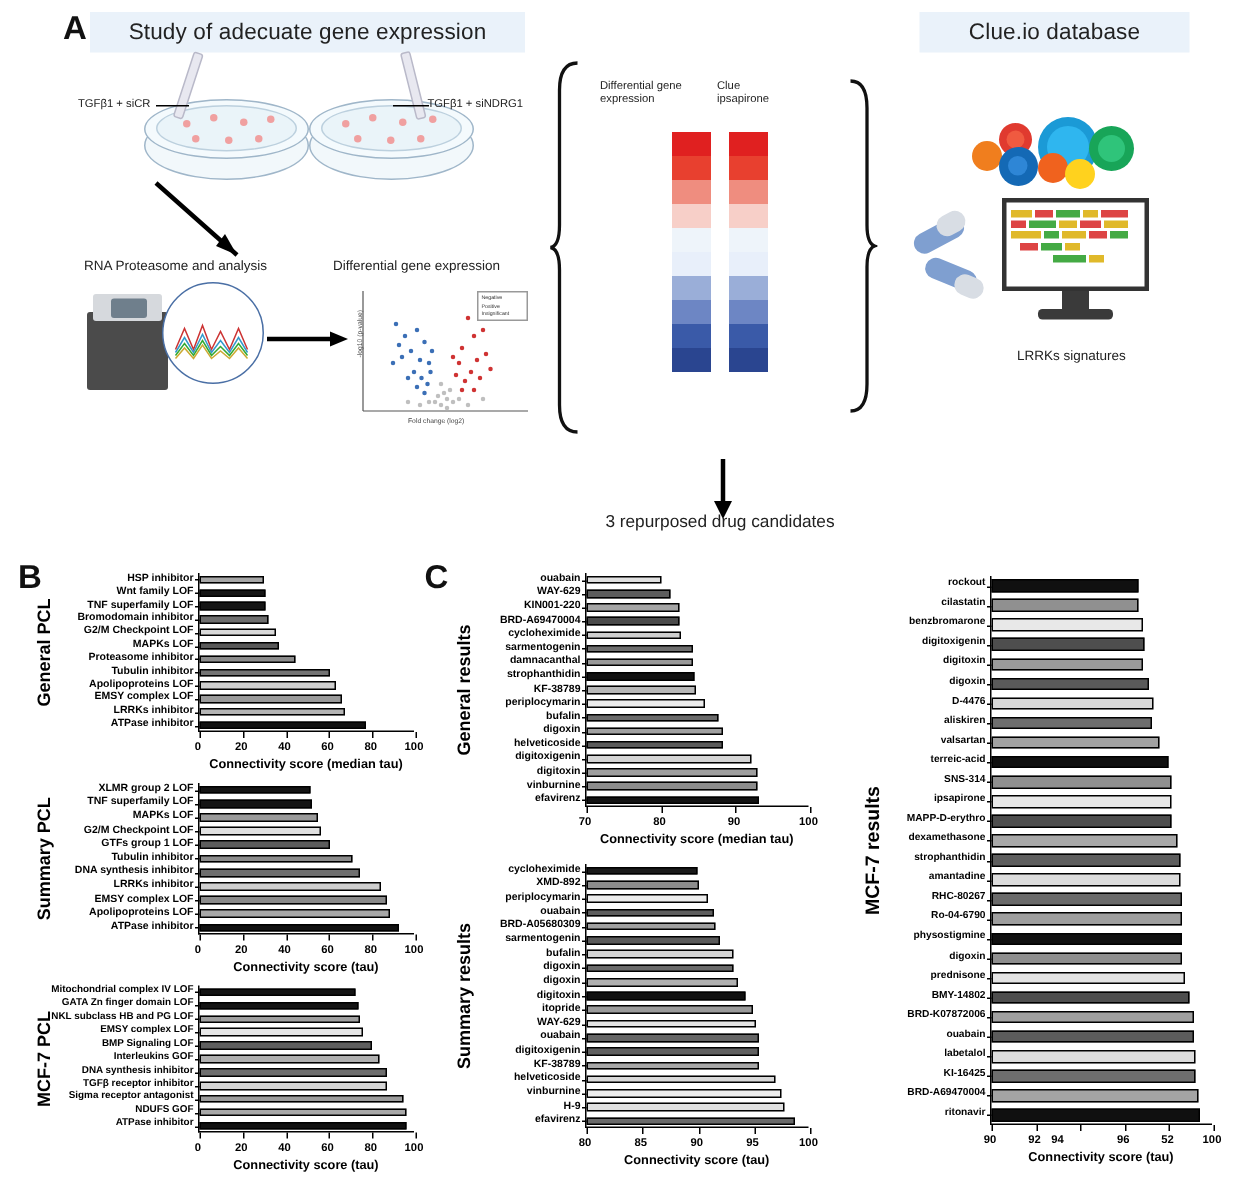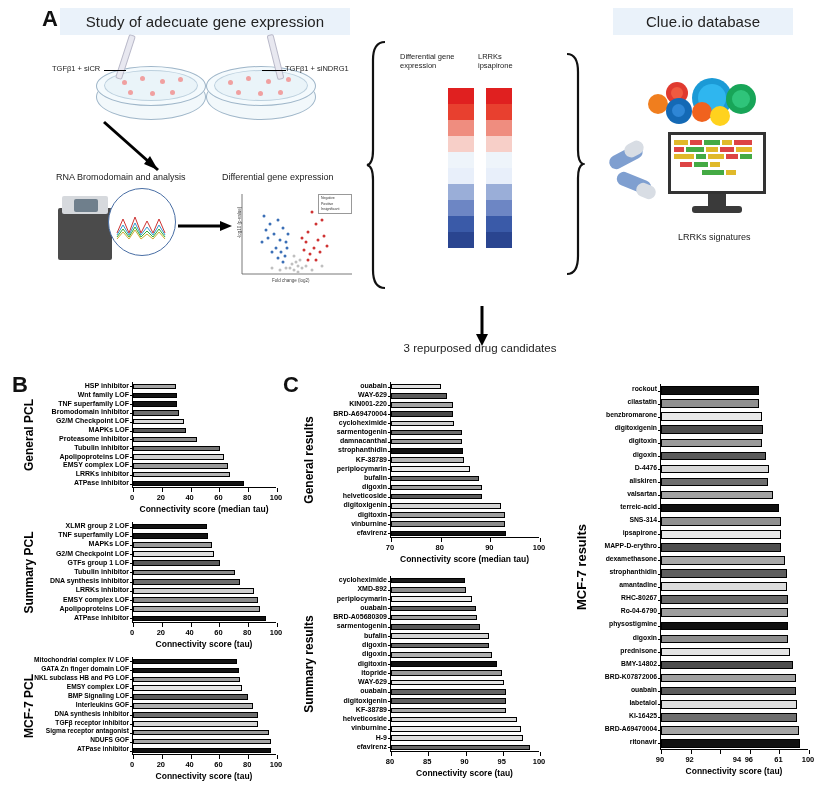--- a/index.html
+++ b/index.html
@@ -134,21 +134,21 @@
     <div class="pipette" style="left:272px; top:34px; width:7px; height:46px; transform:rotate(-14deg); border-radius:2px;"></div>
   </div>
   <div class="smalltxt" style="left:285px; top:64px;">TGFβ1 + siNDRG1</div>
   <div class="arrowline" style="left:262px; top:70px; width:24px; height:1px;"></div>
 
   <svg style="position:absolute; left:100px; top:118px;" width="80" height="70">
     <line x1="4" y1="4" x2="58" y2="52" stroke="#000" stroke-width="3"></line>
     <polygon points="58,52 44,46 50,38" fill="#000"></polygon>
   </svg>
 
-  <div class="midtxt" style="left:56px; top:172px;">RNA Bromodomain and analysis</div>
+  <div class="midtxt" style="left:56px; top:172px;">RNA Proteasome and analysis</div>
 
   <div>
     <div class="mono-machine" style="left:58px; top:208px; width:54px; height:52px; background:#4b4b4b;"></div>
     <div class="mono-machine" style="left:62px; top:196px; width:46px; height:18px; background:#d6d9dd;"></div>
     <div class="mono-machine" style="left:74px; top:199px; width:24px; height:13px; background:#6f7f8c;"></div>
   </div>
 
   <div style="position:absolute; left:108px; top:188px; width:68px; height:68px; border:1.4px solid #4a6fa5; border-radius:50%; background:#fff; overflow:hidden;">
     <svg width="68" height="68">
       <polyline points="8,44 14,30 20,44 26,28 32,44 38,32 44,44 50,30 56,44" fill="none" stroke="#c33" stroke-width="1"></polyline>
@@ -237,21 +237,21 @@
     <svg width="24" height="250">
       <path d="M20 2 Q8 2 8 20 L8 110 Q8 124 2 125 Q8 126 8 140 L8 230 Q8 248 20 248" fill="none" stroke="#111" stroke-width="2.2"></path>
     </svg>
   </div>
 
   <div class="smalltxt" style="left:400px; top:52px; width:64px; line-height:1.25;">
     <div>Differential gene</div>
     <div>expression</div>
   </div>
   <div class="smalltxt" style="left:478px; top:52px; width:60px; line-height:1.25;">
-    <div>LRRKs</div>
+    <div>Clue</div>
     <div>ipsapirone</div>
   </div>
 
   <div class="hm" style="left:448px; top:88px;">
     <div style="background:#e02020"></div>
       <div style="background:#e8402f"></div>
     <div style="background:#ef8d7f"></div>
       <div style="background:#f7cfc8"></div>
     <div style="background:#eef4fa"></div>
       <div style="background:#e8effa"></div>
@@ -918,19 +918,19 @@
       </div>
       <div class="tickmark" style="left: 0px; top: 366px; height: 4px;"></div>
       <div class="tickmark" style="left: 29.6px; top: 366px; height: 4px;"></div>
       <div class="tickmark" style="left: 59.2px; top: 366px; height: 4px;"></div>
       <div class="tickmark" style="left: 88.8px; top: 366px; height: 4px;"></div>
       <div class="tickmark" style="left: 118.4px; top: 366px; height: 4px;"></div>
       <div class="tickmark" style="left: 148px; top: 366px; height: 4px;"></div>
     </div>
     <div class="ticklabel" style="left: 88px; top: 377px;">90</div>
     <div class="ticklabel" style="left: 117.6px; top: 377px;">92</div>
-    <div class="ticklabel" style="left: 165px; top: 377px;">94</div>
+    <div class="ticklabel" style="left: 133px; top: 377px;">94</div>
     <div class="ticklabel" style="left: 176.8px; top: 377px;">96</div>
-    <div class="ticklabel" style="left: 206.4px; top: 377px;">61</div>
+    <div class="ticklabel" style="left: 206.4px; top: 377px;">52</div>
     <div class="ticklabel" style="left: 236px; top: 377px;">100</div>
     <div class="axis-title" style="left: 88px; width: 148px; top: 388px;">Connectivity score (tau)</div>
     <div class="y-axis-title" style="left: 2px; top: 372px; font-size: 13px; width: 366px; text-align: center;">MCF-7 results</div>
   </div>
 
 </body></html>

